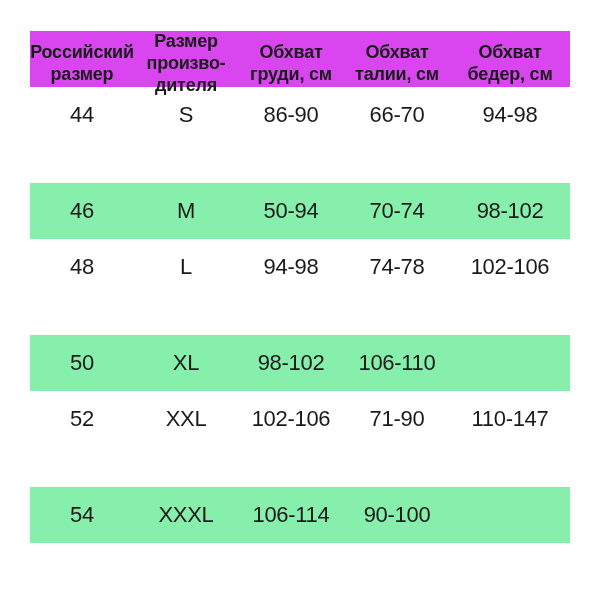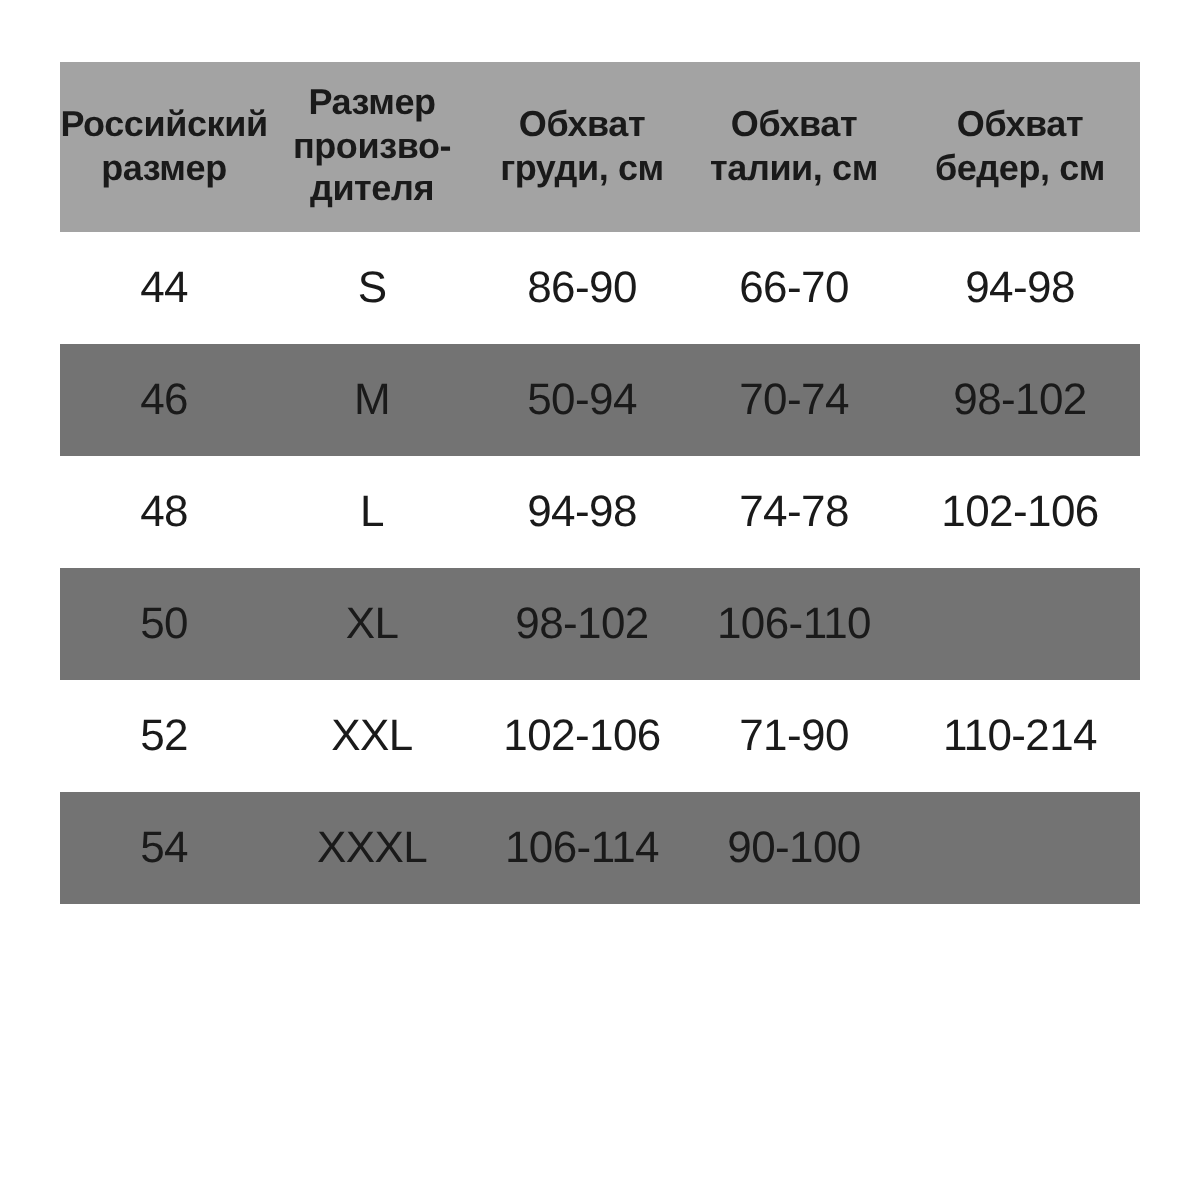--- a/index.html
+++ b/index.html
@@ -18,25 +18,26 @@
     width: 540px;
   }
   .row {
     display: grid;
     grid-template-columns: 104px 104px 106px 106px 120px;
     align-items: center;
     height: 56px;
     background: #ffffff;
   }
   .row.header {
-    height: 85px;
-    background: #a3a3a3;
+    height: 56px;
+    background: #d946ef;
   }
   .row.alt {
-    background: #737373;
+    background: #86efac;
+    margin-top: 40px;
   }
   .cell {
     text-align: center;
     font-size: 22px;
     color: #1a1a1a;
     letter-spacing: -0.3px;
   }
   .hcell {
     font-weight: bold;
     font-size: 18px;
@@ -93,21 +94,21 @@
     <div class="cell">XL</div>
     <div class="cell">98-102</div>
     <div class="cell">106-110</div>
   </div>
 
   <div class="row">
     <div class="cell">52</div>
     <div class="cell">XXL</div>
     <div class="cell">102-106</div>
     <div class="cell">71-90</div>
-    <div class="cell">110-214</div>
+    <div class="cell">110-147</div>
   </div>
 
   <div class="row alt">
     <div class="cell">54</div>
     <div class="cell">XXXL</div>
     <div class="cell">106-114</div>
     <div class="cell">90-100</div>
   </div>
 
 </div>

